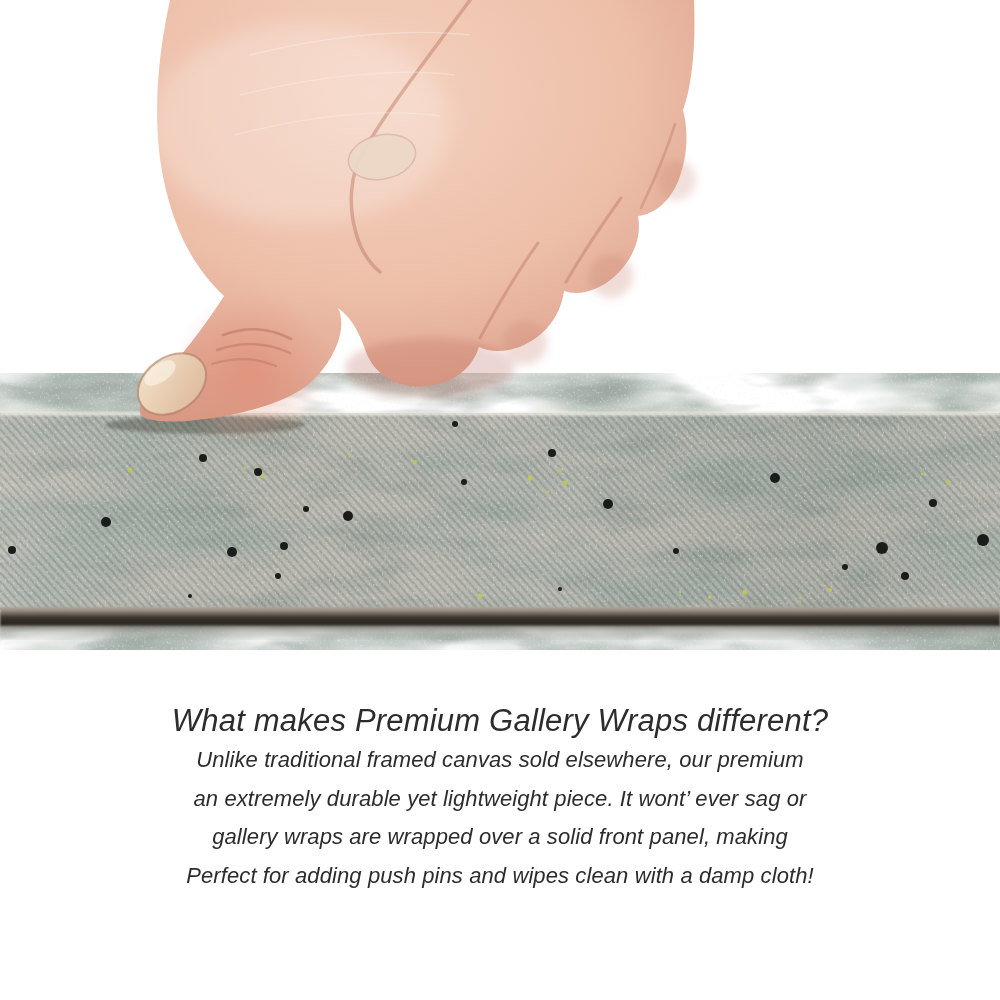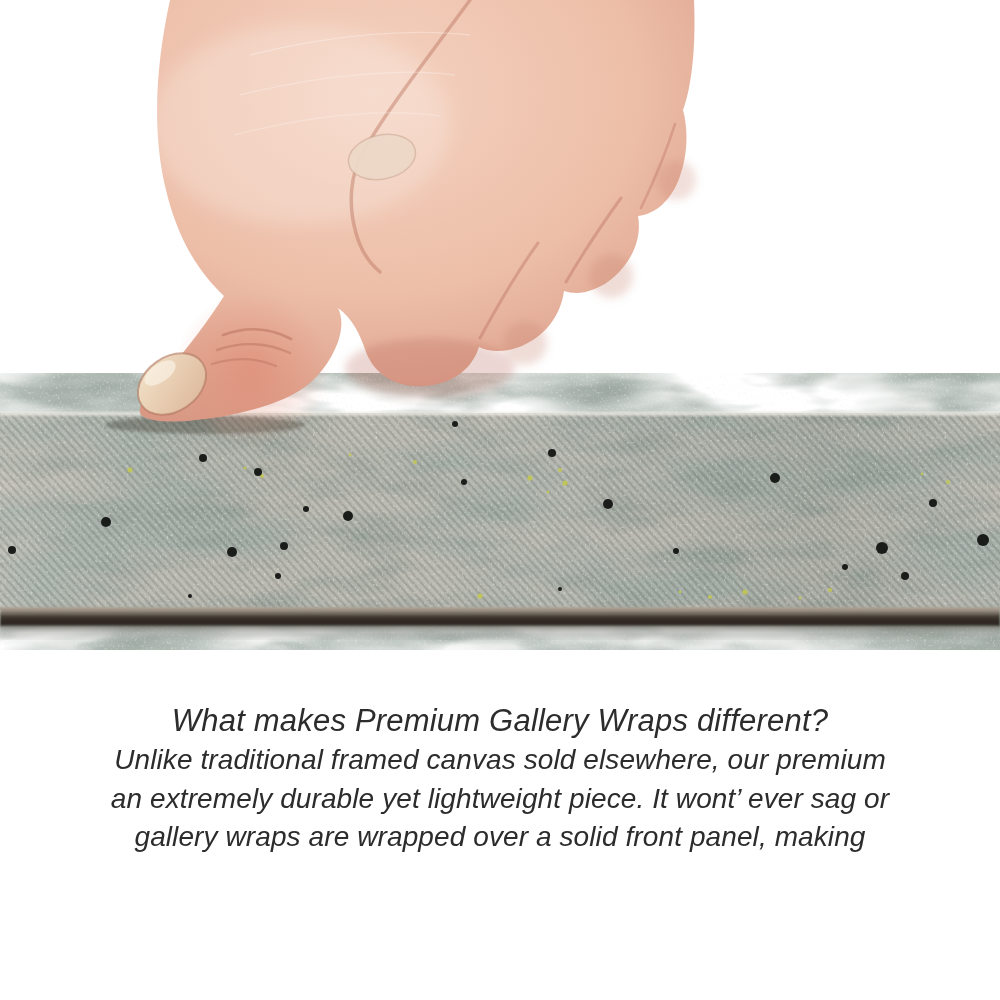--- a/index.html
+++ b/index.html
@@ -11,21 +11,21 @@
   .photo-svg{position:absolute;left:0;top:0;display:block;}
   .caption{
     position:absolute;left:0;top:701px;width:1000px;
     text-align:center;font-style:italic;
     color:var(--text-color,#2c2c2c);
   }
   .caption .heading{
     font-size:31px;line-height:40px;letter-spacing:0.2px;white-space:nowrap;
   }
   .caption .line{
-    font-size:28px;line-height:38.5px;letter-spacing:0.1px;white-space:nowrap;
+    font-size:22px;line-height:38.5px;letter-spacing:0.1px;white-space:nowrap;
   }
 </style>
 </head>
 <body>
 
 <div class="stage" style="--page-bg: #ffffff; --text-color: #2c2c2c;">
 
   <svg class="photo-svg" width="1000" height="660" viewBox="0 0 1000 660">
     <defs>
 
@@ -213,15 +213,16 @@
       <ellipse id="thumb-nail" cx="172" cy="384" rx="37" ry="27" transform="rotate(-35 172 384)" fill="url(#nailGrad)" stroke="rgba(176,120,96,0.6)" stroke-width="2"></ellipse>
       <ellipse cx="160" cy="373" rx="18" ry="9" transform="rotate(-35 160 373)" fill="rgba(255,250,240,0.55)"></ellipse>
     </g>
   </svg>
 
   <div class="caption">
     <div class="heading">What makes Premium Gallery Wraps different?</div>
     <div class="line">Unlike traditional framed canvas sold elsewhere, our premium</div>
     <div class="line">an extremely durable yet lightweight piece. It wont’ ever sag or</div>
     <div class="line">gallery wraps are wrapped over a solid front panel, making</div>
+    <div class="line">Perfect for adding push pins and wipes clean with a damp cloth!</div>
   </div>
 
 </div>
 
 </body></html>

